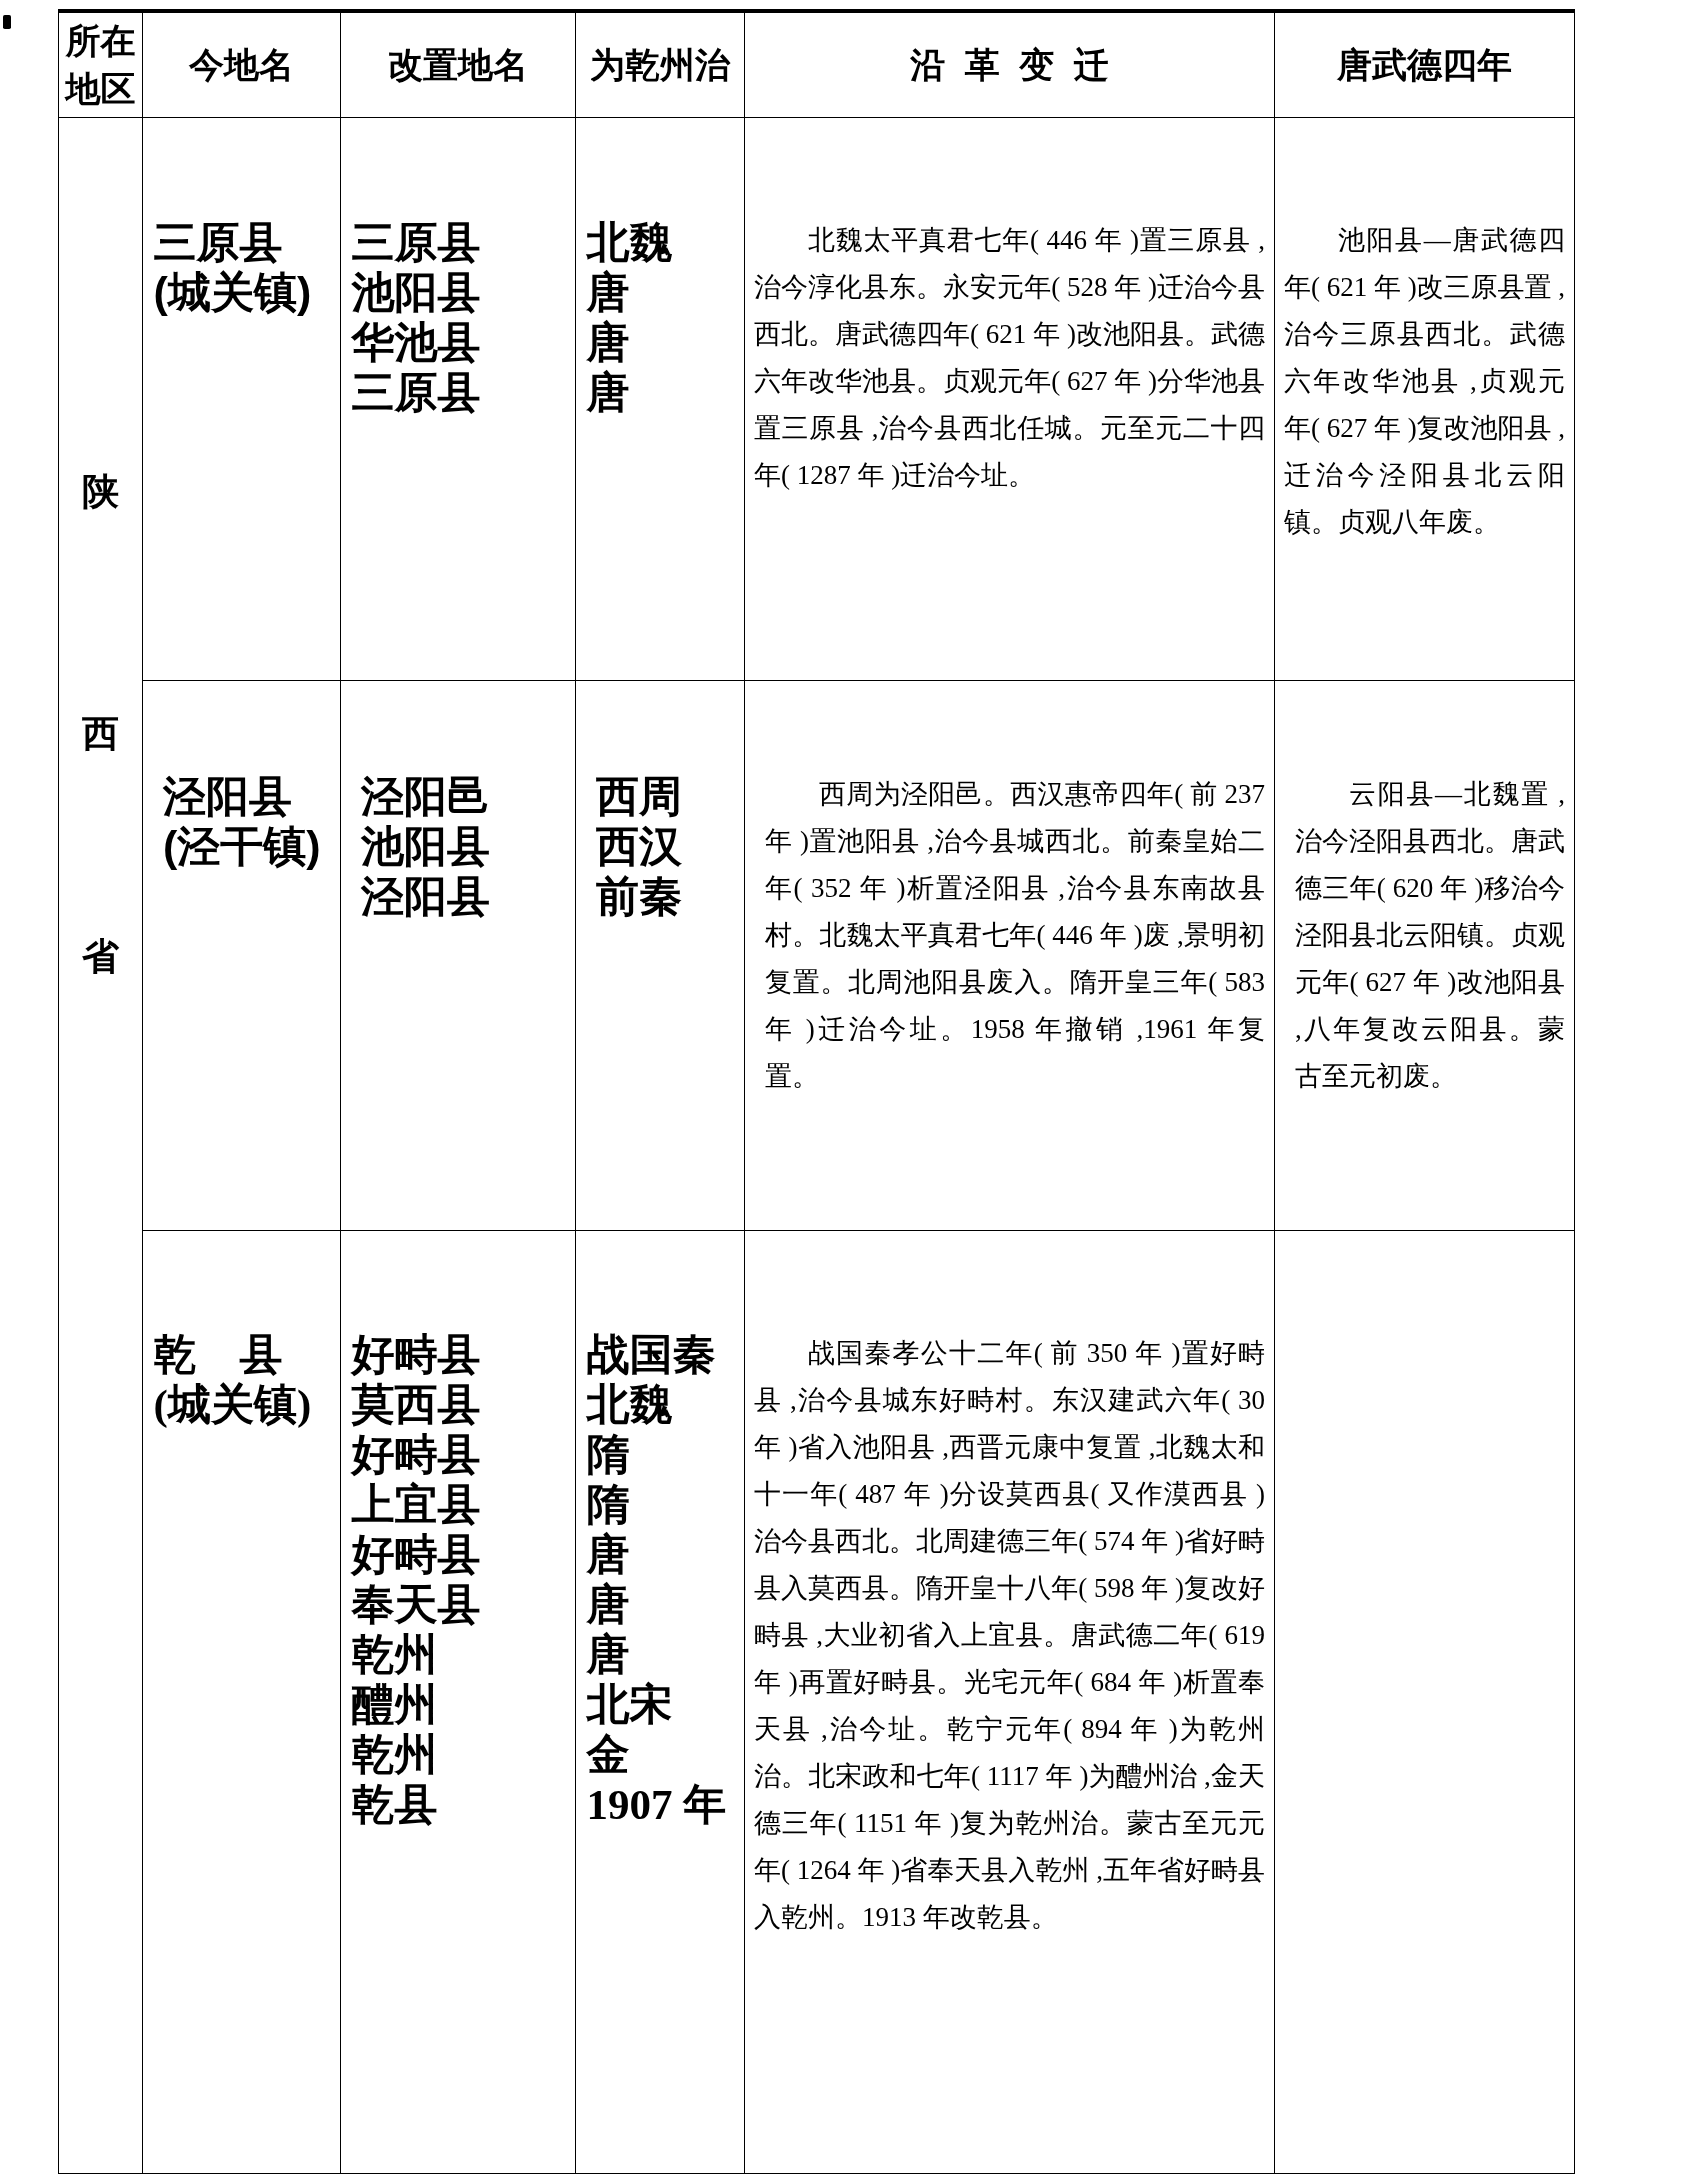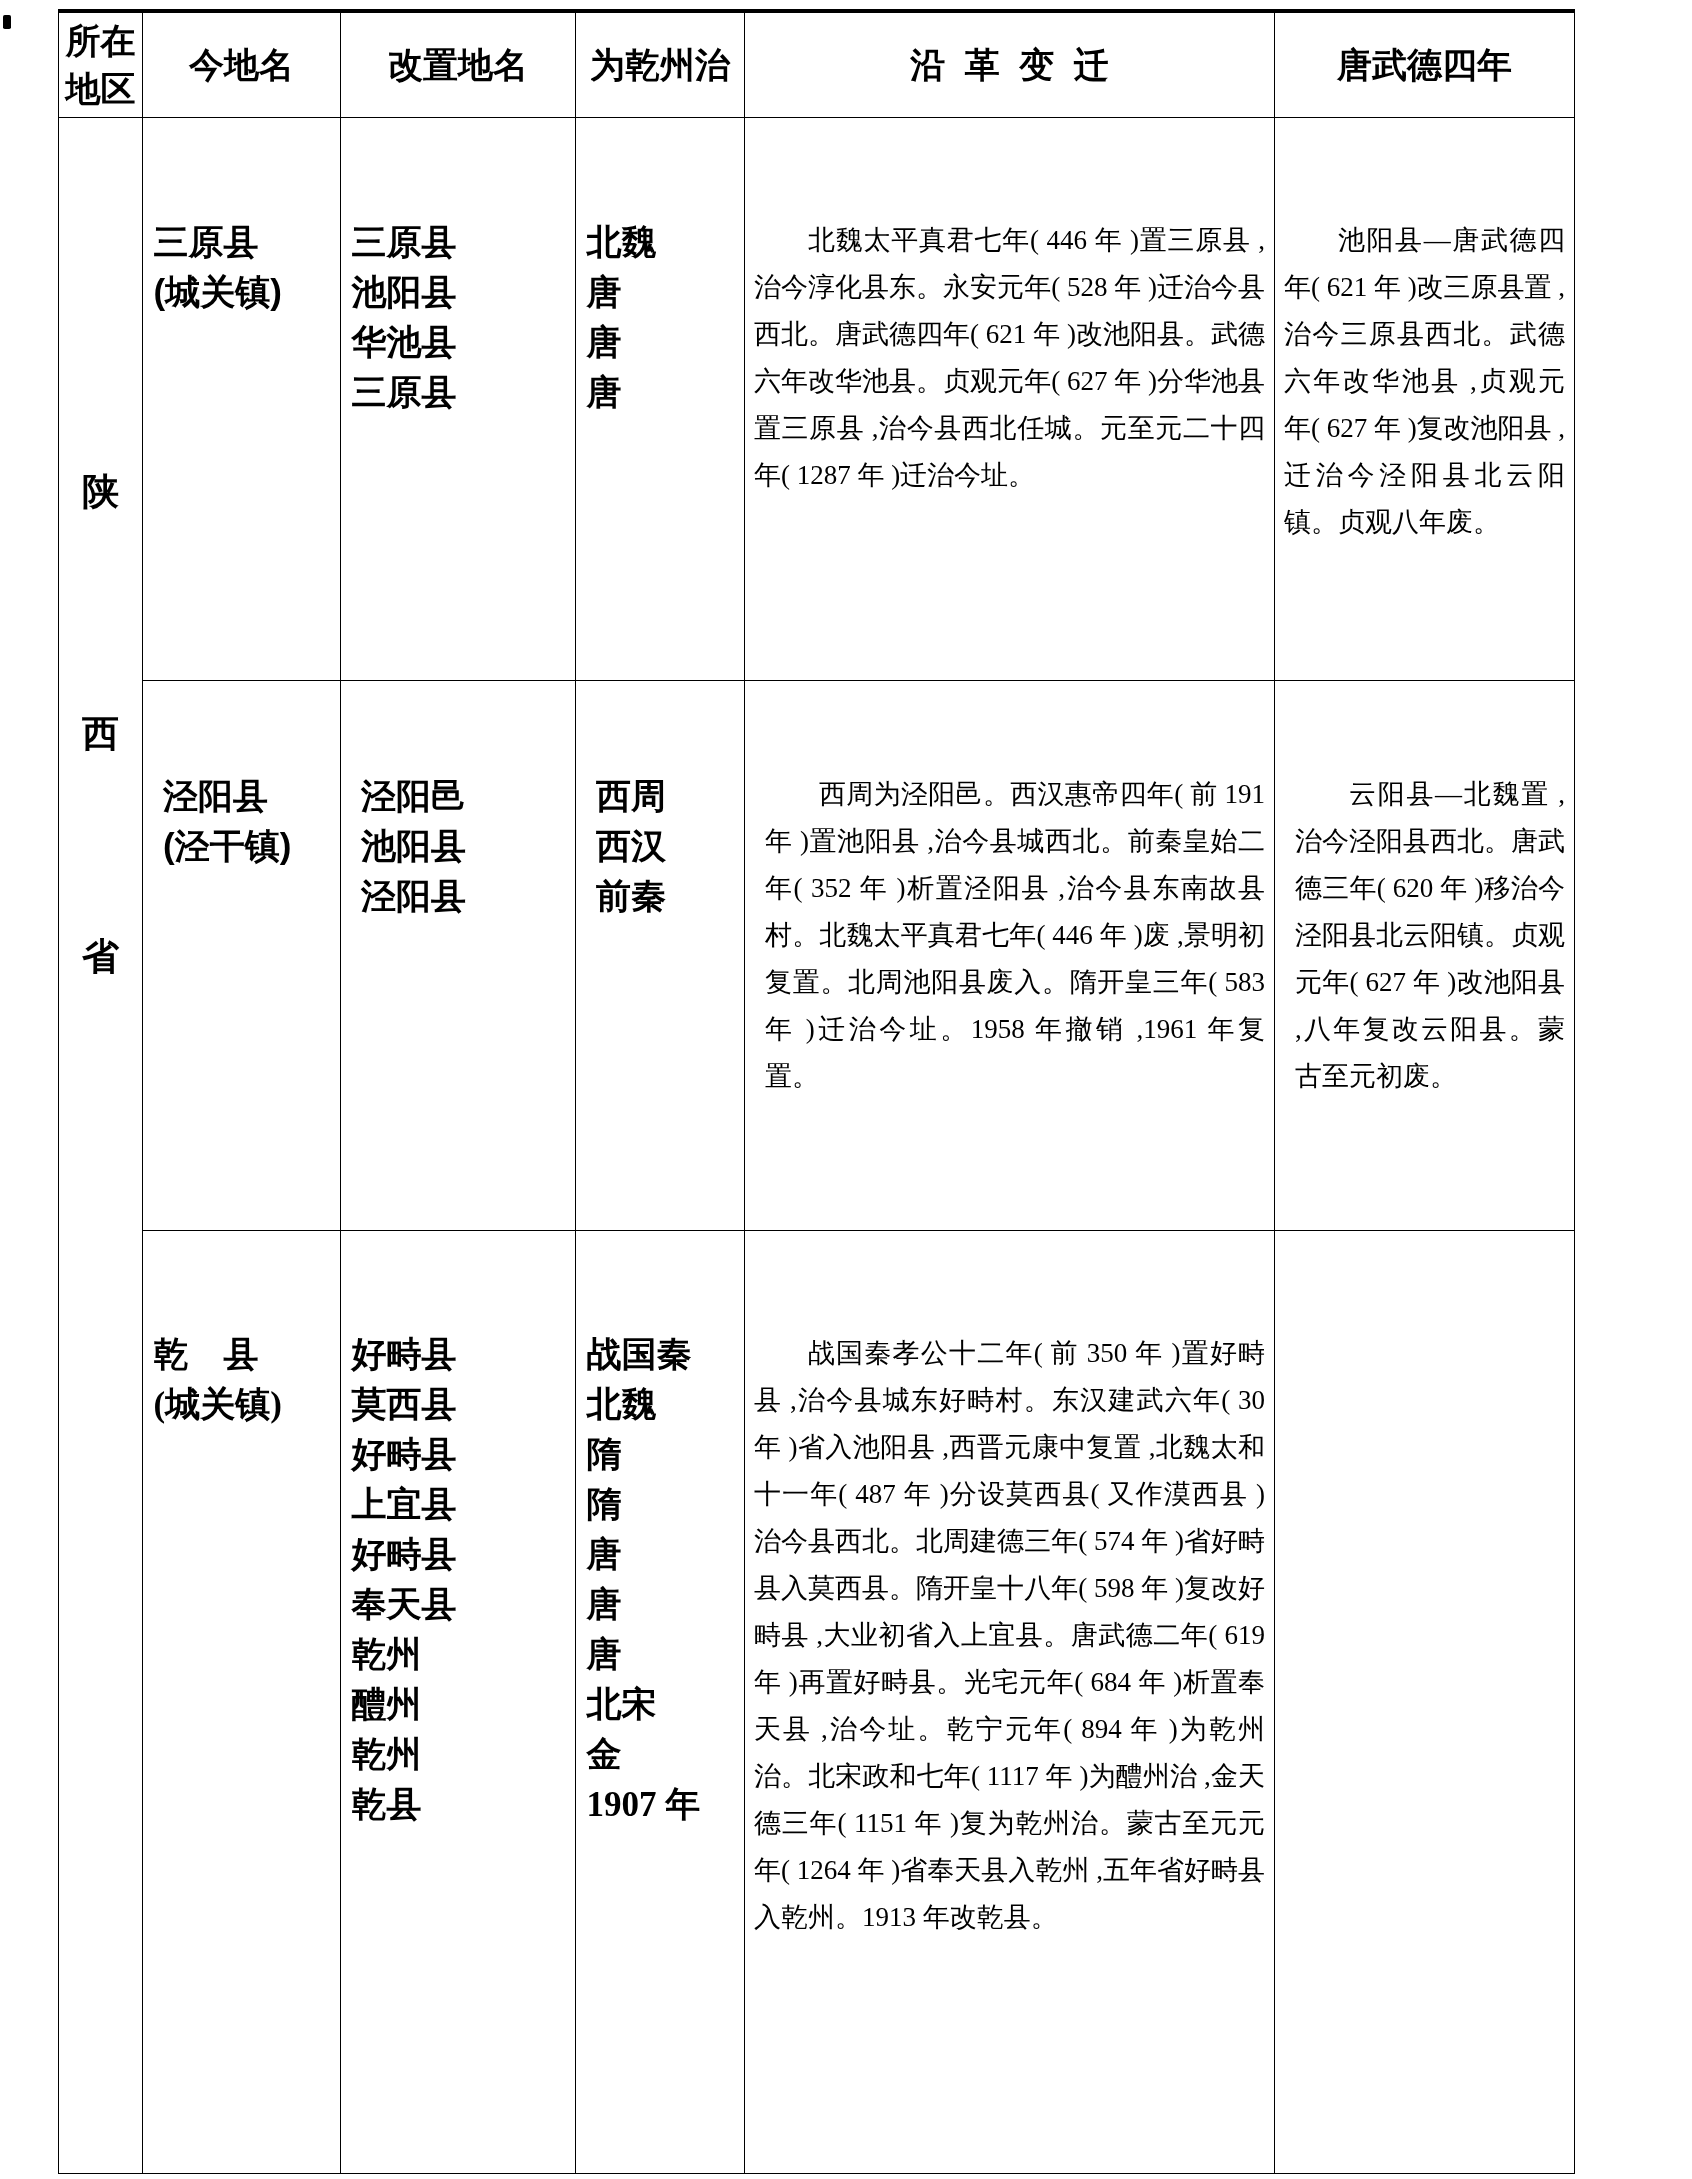--- a/index.html
+++ b/index.html
@@ -31,21 +31,21 @@
   .cell-region{
     text-align:center;font-weight:700;font-size:37px;
     font-family:"Liberation Sans",sans-serif;
   }
   .region-char{line-height:37px;height:37px;}
   .region-char.c1{margin-top:354px;}
   .region-char.c2{margin-top:205px;}
   .region-char.c3{margin-top:186px;}
   
   .cell-list{
-    font-weight:700;font-size:35px;line-height:50px;white-space:pre;
+    font-weight:700;font-size:43px;line-height:50px;white-space:pre;
     padding-left:10.6px;padding-right:0;
     font-family:"Liberation Sans",sans-serif;overflow:hidden;
   }
   
   .cell-para{
     font-weight:400;font-size:27px;line-height:47px;
     font-family:"Liberation Serif","DejaVu Serif",serif;
     text-align:justify;text-justify:inter-character;text-align-last:left;
     padding-left:8.9px;padding-right:8.9px;
     text-indent:2em;overflow:hidden;
@@ -106,21 +106,21 @@
 
     <tr class="row-2">
       <td class="cell-list">泾阳县
 (泾干镇)</td>
       <td class="cell-list">泾阳邑
 池阳县
 泾阳县</td>
       <td class="cell-list">西周
 西汉
 前秦</td>
-      <td class="cell-para">西周为泾阳邑。西汉惠帝四年( 前 191 年 )置池阳县 ,治今县城西北。前秦皇始二年( 352 年 )析置泾阳县 ,治今县东南故县村。北魏太平真君七年( 446 年 )废 ,景明初复置。北周池阳县废入。隋开皇三年( 583 年 )迁治今址。1958 年撤销 ,1961 年复置。</td>
+      <td class="cell-para">西周为泾阳邑。西汉惠帝四年( 前 237 年 )置池阳县 ,治今县城西北。前秦皇始二年( 352 年 )析置泾阳县 ,治今县东南故县村。北魏太平真君七年( 446 年 )废 ,景明初复置。北周池阳县废入。隋开皇三年( 583 年 )迁治今址。1958 年撤销 ,1961 年复置。</td>
       <td class="cell-para">云阳县—北魏置 ,治今泾阳县西北。唐武德三年( 620 年 )移治今泾阳县北云阳镇。贞观元年( 627 年 )改池阳县 ,八年复改云阳县。蒙古至元初废。</td>
     </tr>
 
     <tr class="row-3">
       <td class="cell-list">乾　县
 (城关镇)</td>
       <td class="cell-list">好畤县
 莫西县
 好畤县
 上宜县

